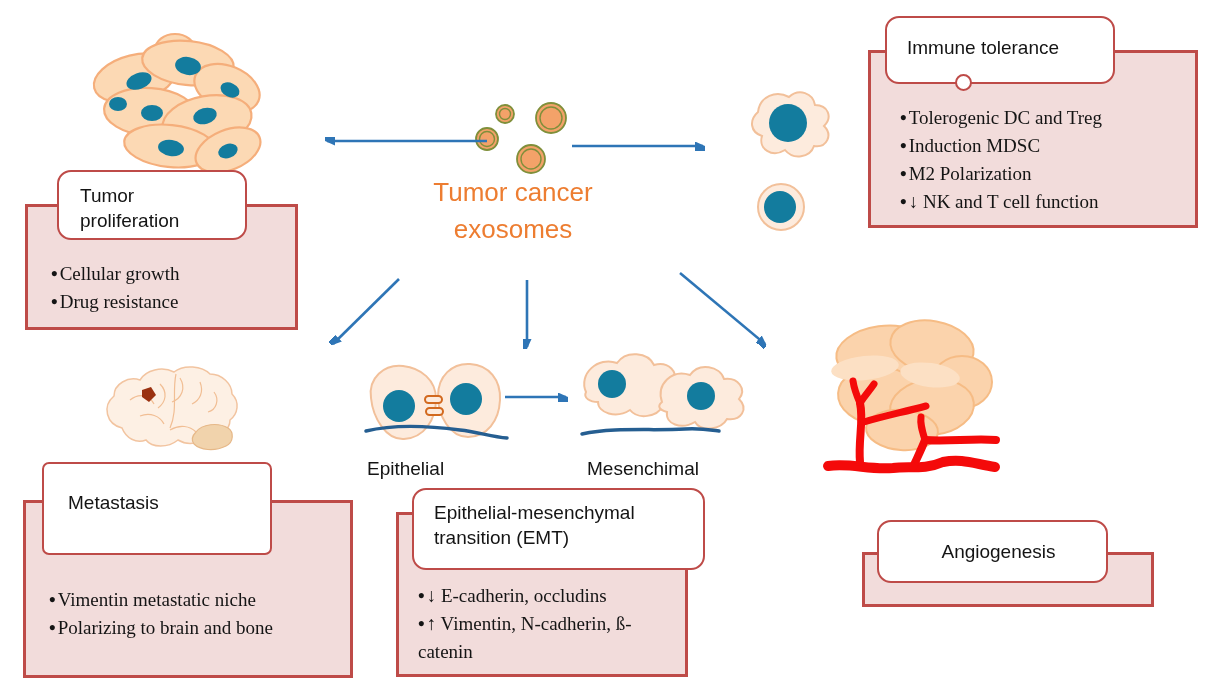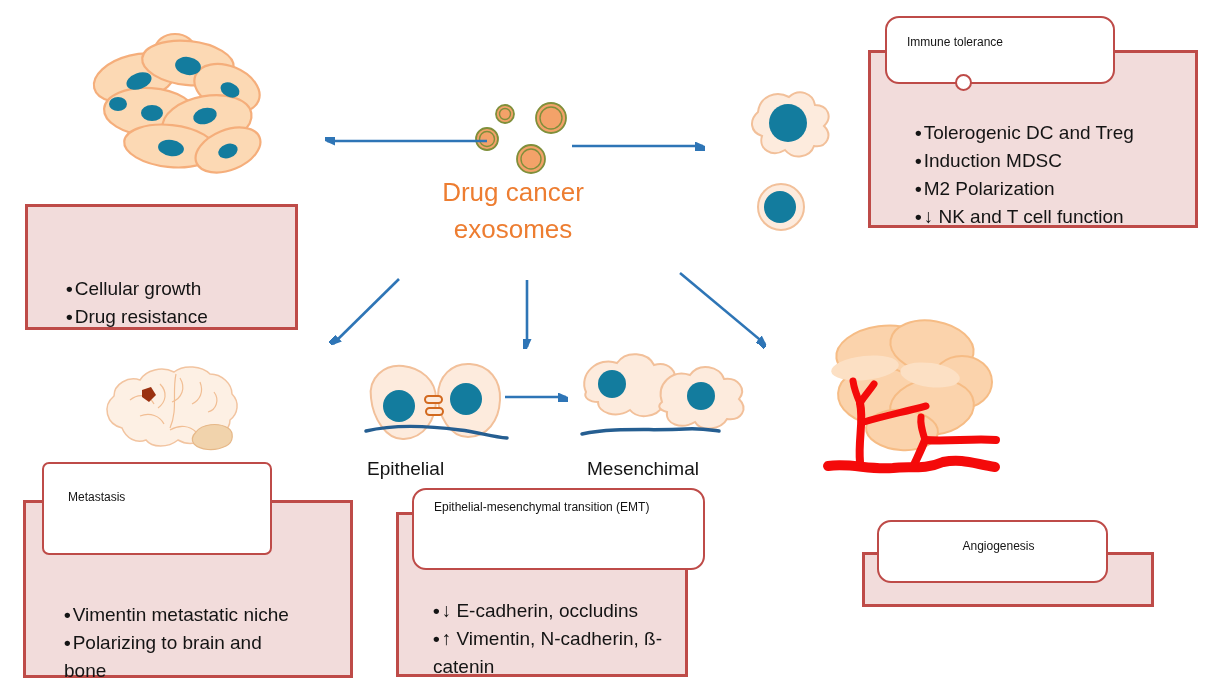--- a/index.html
+++ b/index.html
@@ -8,23 +8,23 @@
     font-family:"Liberation Sans", sans-serif; overflow:hidden; color:#1a1a1a;
   }
   .illu { position:absolute; left:0; top:0; z-index:1; }
   .pink-box {
     position:absolute; background:#F2DCDB; border:3px solid #BE4B48;
     box-sizing:border-box; z-index:2;
   }
   .white-box {
     position:absolute; background:#ffffff; border:2.5px solid #BE4B48;
     border-radius:14px; box-sizing:border-box; z-index:3;
-    font-size:12px; line-height:1.32; color:#141414;
-  }
-  .bullets { list-style:none; margin:16px; padding:0; font-size:19px; line-height:1.48; color:#141414; }
+    font-size:19px; line-height:1.32; color:#141414;
+  }
+  .bullets { list-style:none; margin:1px; padding:0; font-size:19px; line-height:1.48; color:#141414;font-family:Liberation Serif, serif; }
   .bullets li::before { content:"\2022"; font-weight:bold; margin-right:2px; }
   .center-title {
     position:absolute; left:393px; top:174px; width:240px; text-align:center;
     font-size:26px; line-height:1.42; color:#ED7D31; z-index:2;
   }
   .cell-label { position:absolute; font-size:19px; color:#141414; z-index:2;margin-top:12px; }
   .notch {
     position:absolute; left:68px; bottom:-9px; width:13px; height:13px;
     background:#fff; border:2px solid #BE4B48; border-radius:50%; z-index:4;
   }
@@ -159,29 +159,32 @@
       <line x1="487" y1="141" x2="327" y2="141" marker-end="url(#ah)"></line>
       <line x1="572" y1="146" x2="703" y2="146" marker-end="url(#ah)"></line>
       <line x1="399" y1="279" x2="333" y2="344" marker-end="url(#ah)"></line>
       <line x1="527" y1="280" x2="527" y2="347" marker-end="url(#ah)"></line>
       <line x1="680" y1="273" x2="765" y2="344" marker-end="url(#ah)"></line>
       <line x1="505" y1="397" x2="566" y2="397" marker-end="url(#ah)"></line>
     </g>
   </svg>
 
   <div class="center-title">
-    <div>Drug cancer</div>
+    <div>Tumor cancer</div>
     <div>exosomes</div>
   </div>
 
   <div class="pink-box" style="left:25px; top:204px; width:273px; height:126px; padding:52px 8px 1px 22px;">
     <ul class="bullets">
       <li>Cellular growth</li>
       <li>Drug resistance</li>
     </ul>
+  </div>
+  <div class="white-box" style="left:57px; top:170px; width:190px; height:70px; padding:11px 14px 0 21px;">
+    <span>Tumor proliferation</span>
   </div>
 
   <div class="pink-box" style="left:868px; top:50px; width:330px; height:178px; padding:50px 10px 0 28px;">
     <ul class="bullets">
       <li>Tolerogenic DC and Treg</li>
       <li>Induction MDSC</li>
       <li>M2 Polarization</li>
       <li>↓ NK and T cell function</li>
     </ul>
   </div>

